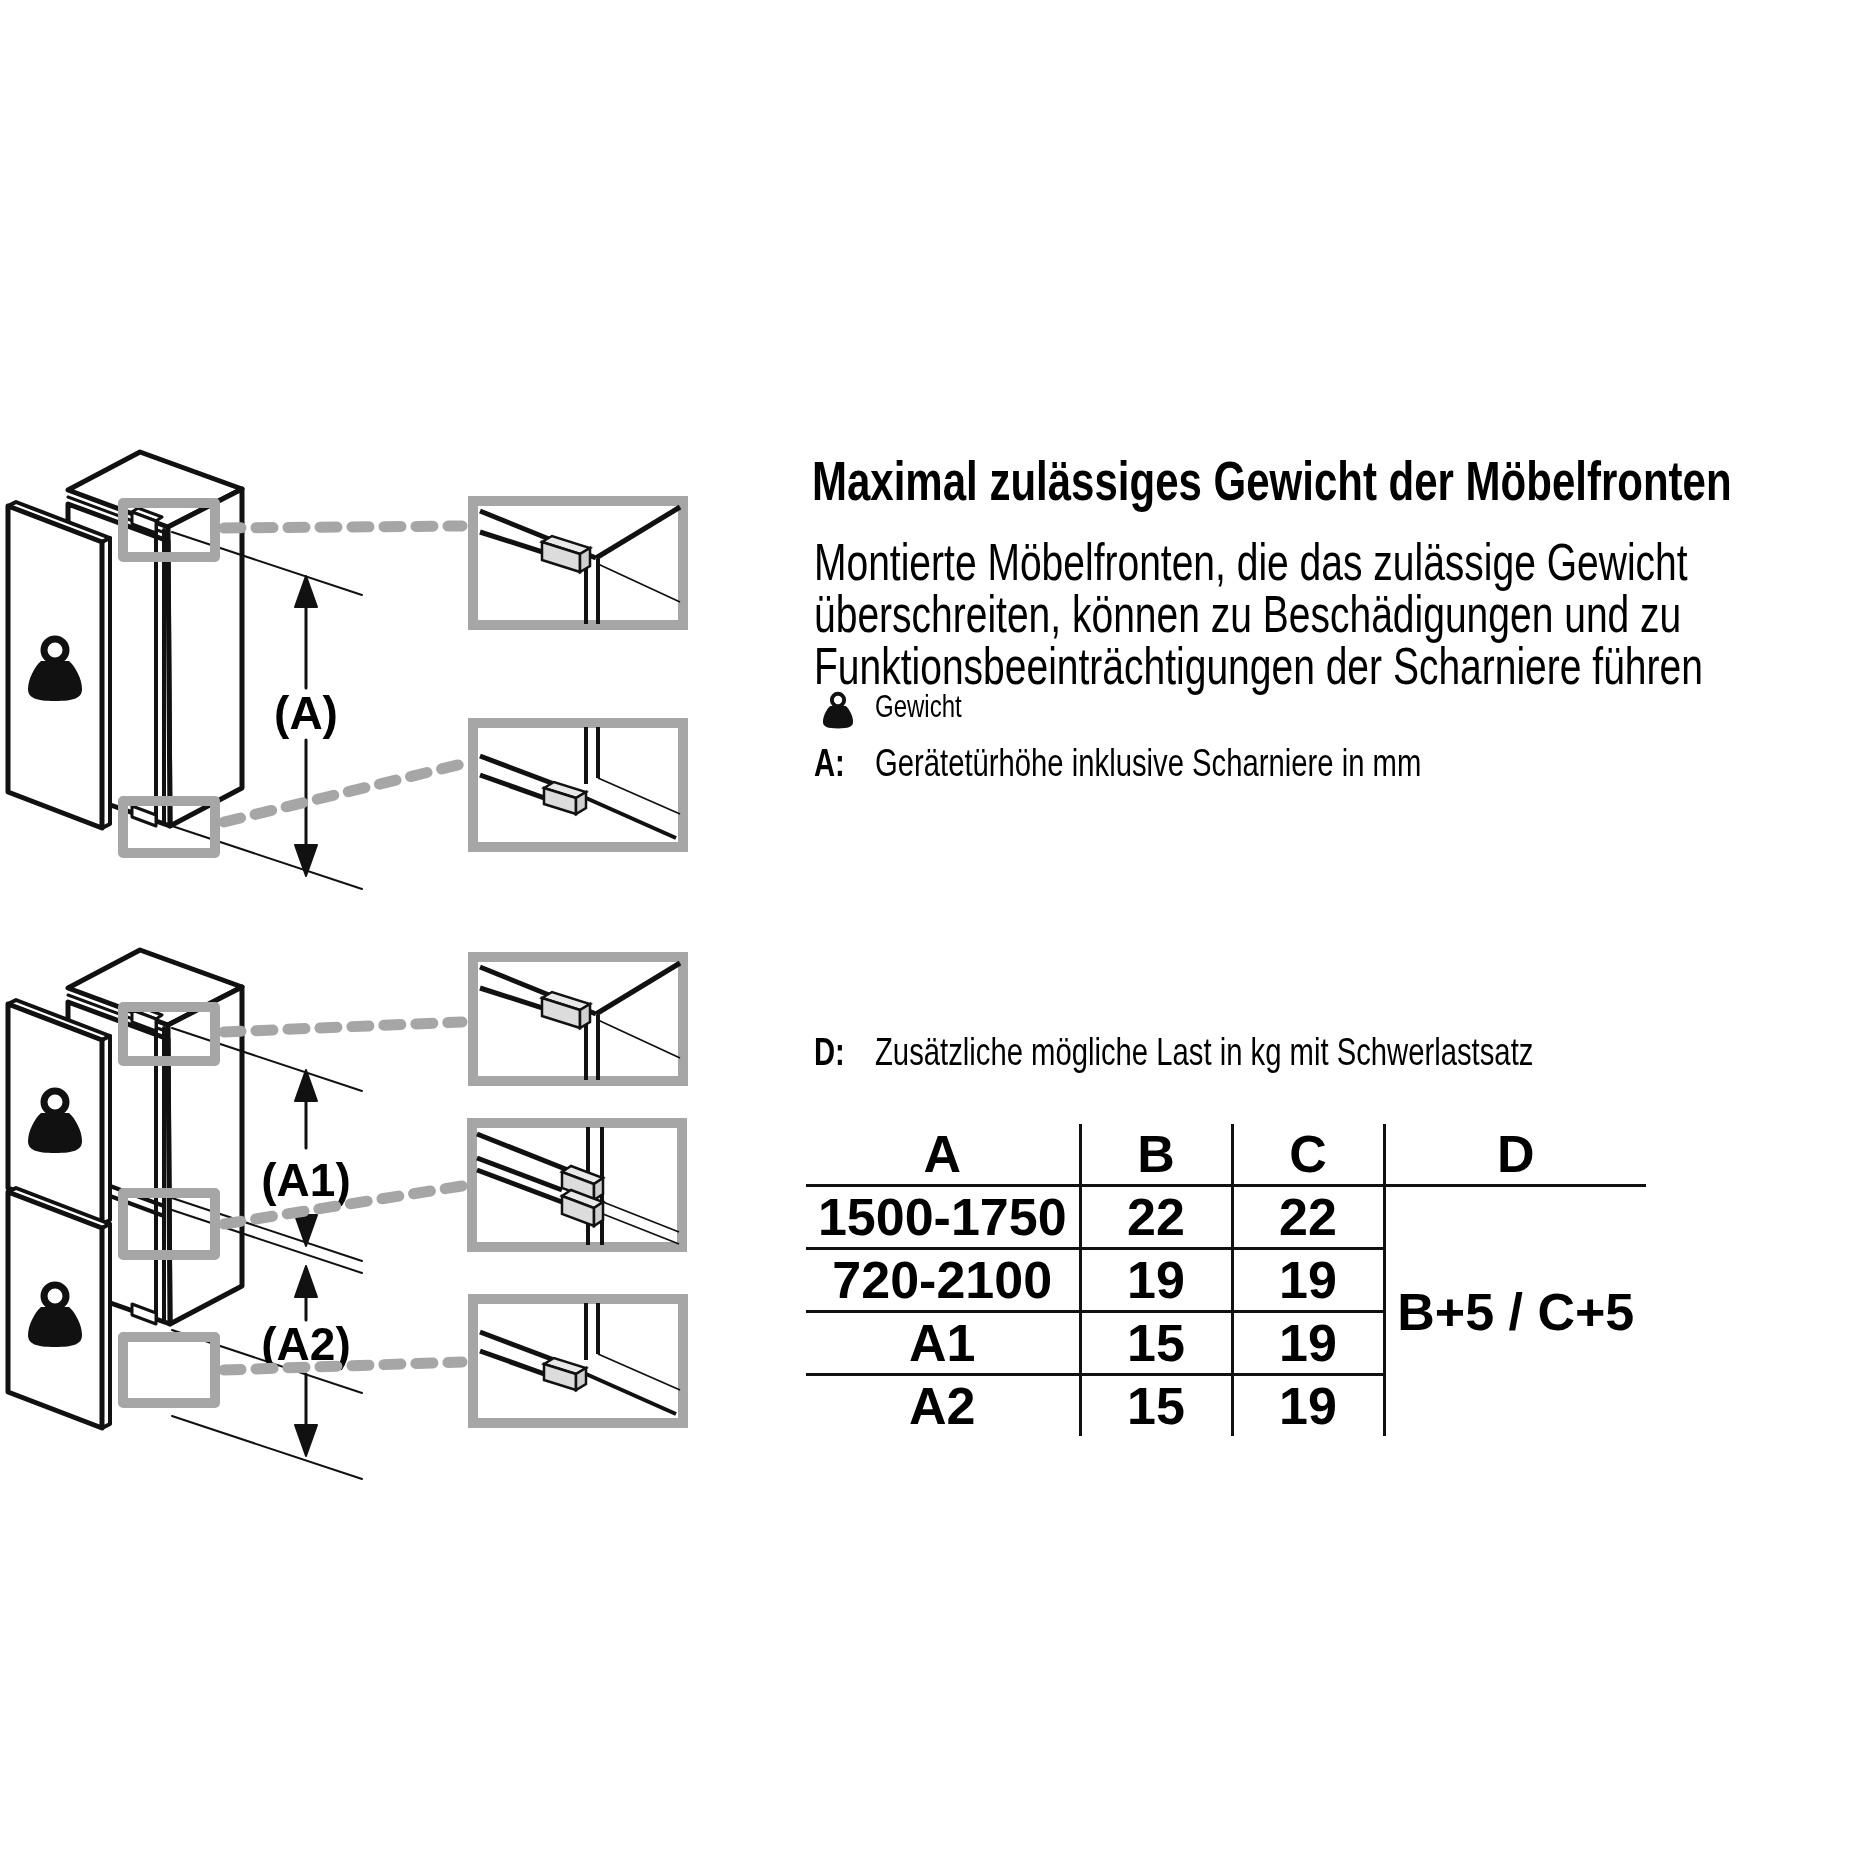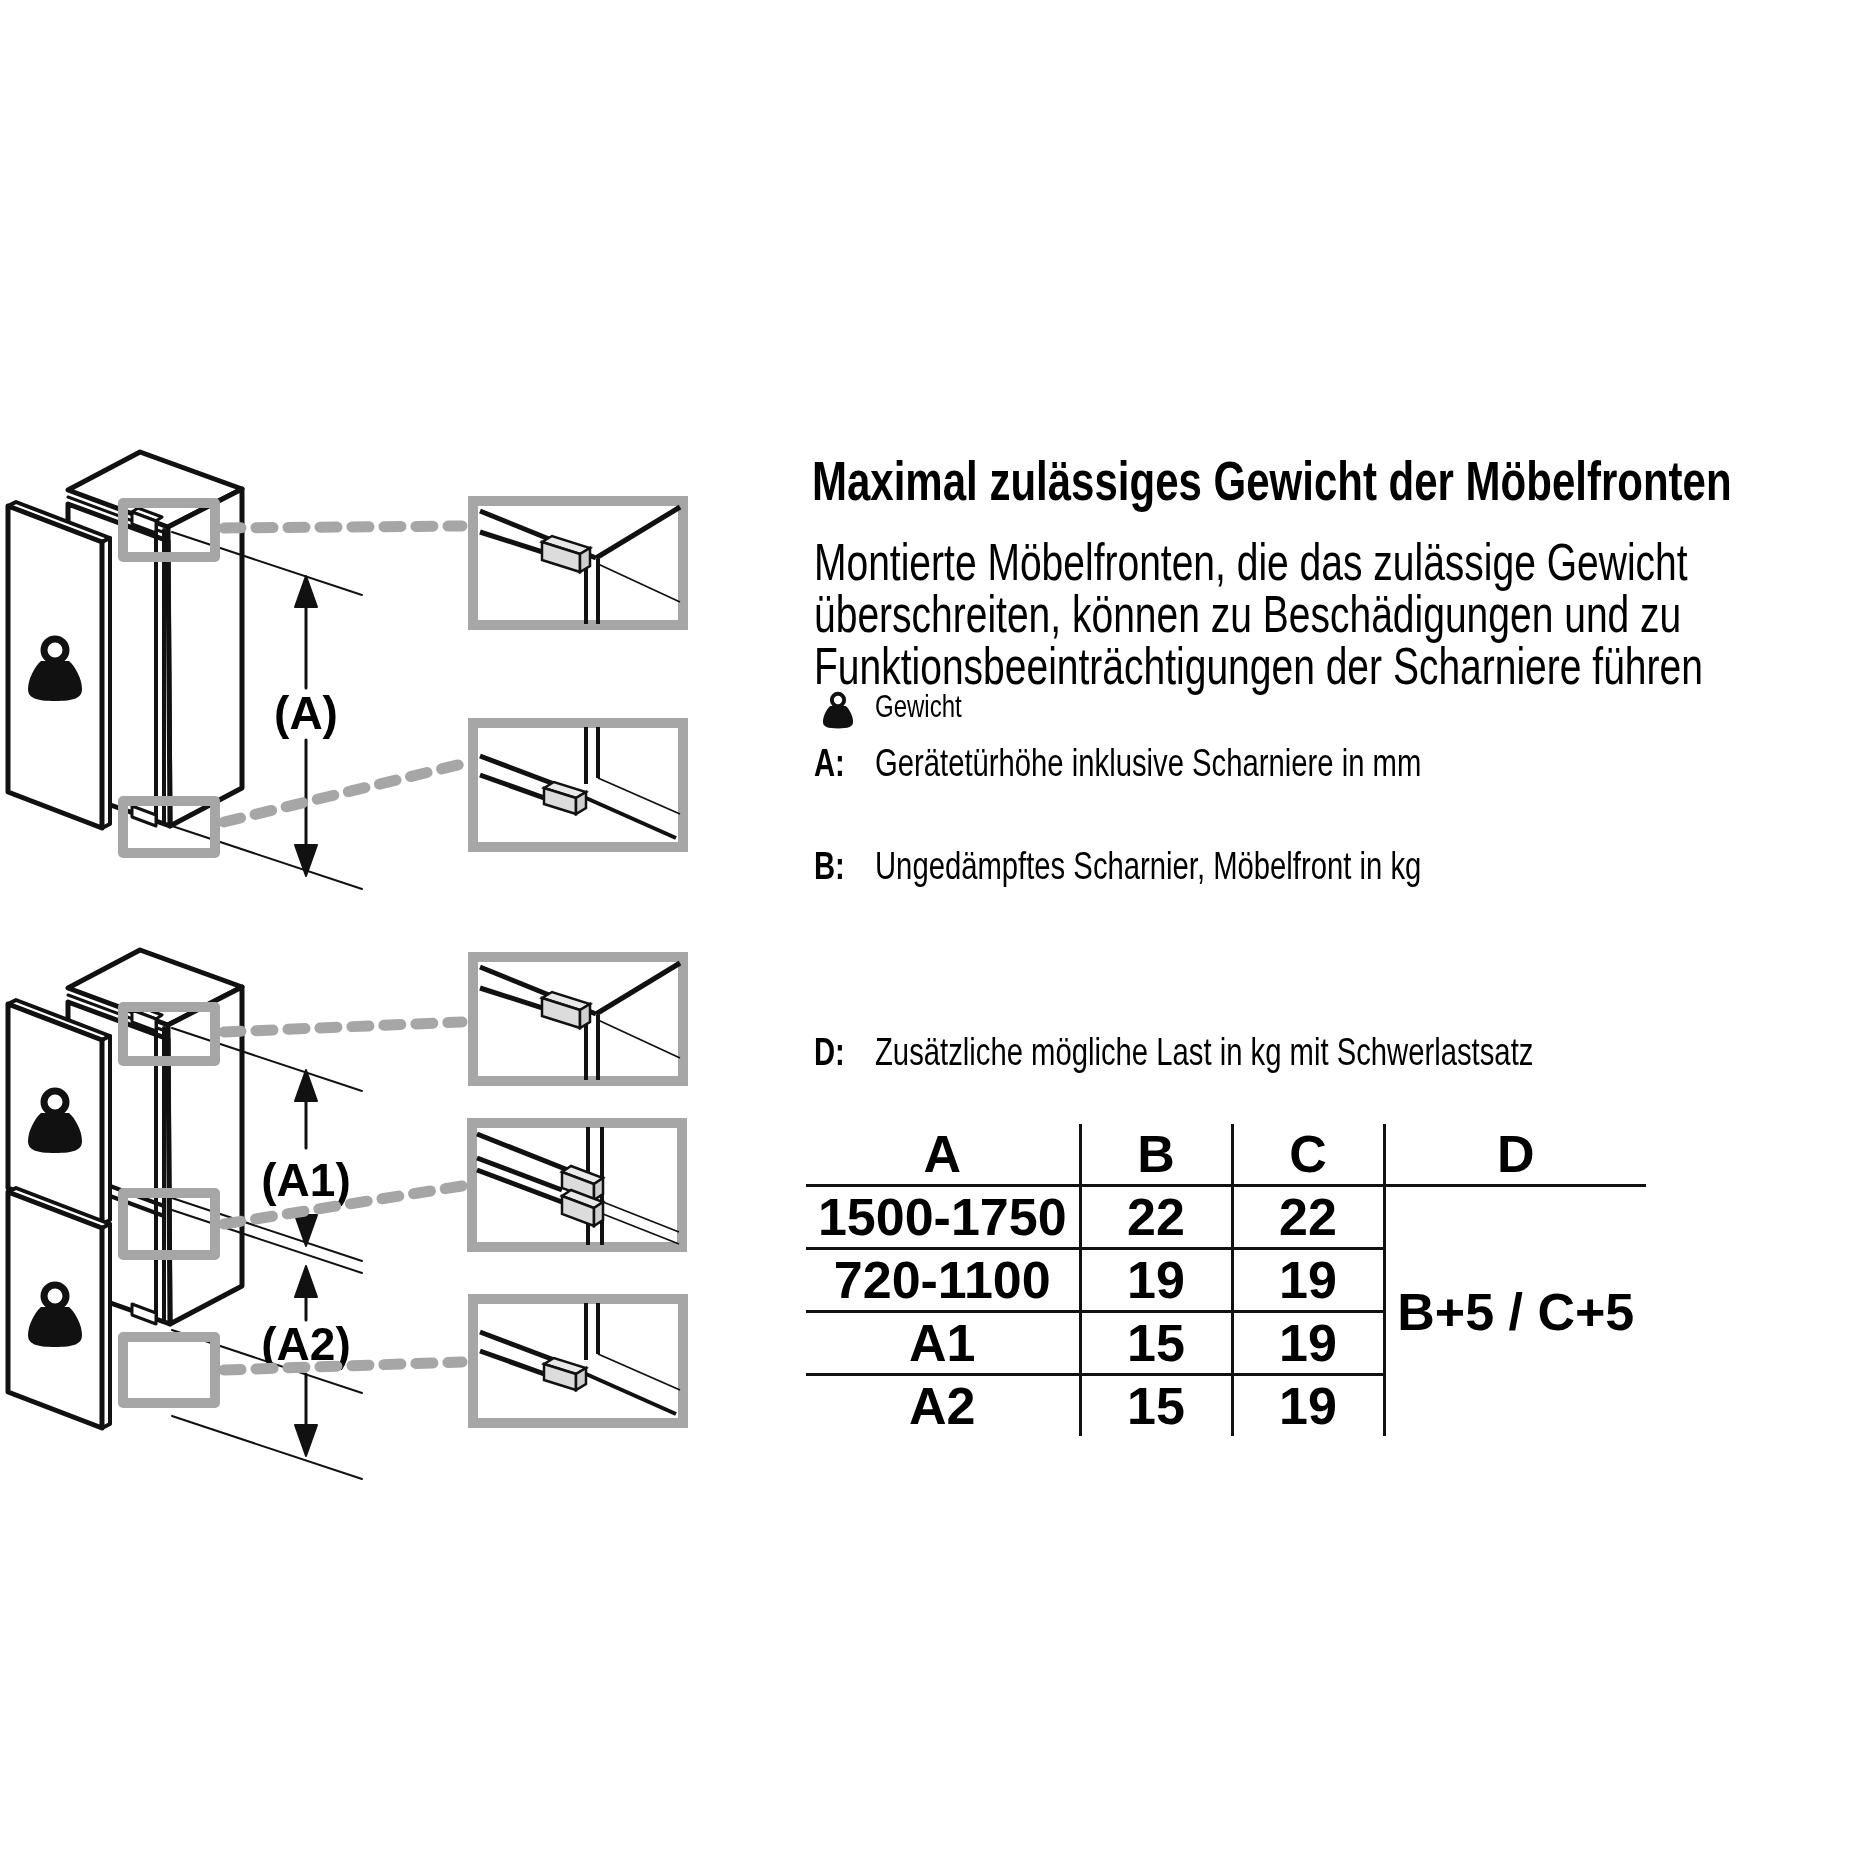--- a/index.html
+++ b/index.html
@@ -191,23 +191,20 @@
   <svg class="gew-icon" width="40" height="54" viewBox="-33 -42 66 80">
     <use href="#wicon" transform="scale(0.92)"></use>
   </svg>
   <div class="gew-label">
     <span class="lt">Gewicht</span>
   </div>
 
   <div class="legend-row" style="top:741px">
     <span class="lk">A:</span><span class="lt">Gerätetürhöhe inklusive Scharniere in mm</span>
   </div>
-  <div class="legend-row" style="top:844px">
-    <span class="lk">B:</span><span class="lt">Ungedämpftes Scharnier, Möbelfront in kg</span>
-  </div>
   <div class="legend-row" style="top:1030px">
     <span class="lk">D:</span><span class="lt">Zusätzliche mögliche Last in kg mit Schwerlastsatz</span>
   </div>
 
   <table class="spec">
     <colgroup>
         <col style="width:274px">
         <col style="width:152px">
         <col style="width:152px">
         <col style="width:262px">
@@ -219,21 +216,21 @@
       <th class="vr"><span>C</span></th>
       <th><span>D</span></th>
     </tr>
     <tr>
       <td class="vr hb"><span>1500-1750</span></td>
       <td class="vr hb"><span>22</span></td>
       <td class="vr hb"><span>22</span></td>
       <td class="dcell" rowspan="4"><span>B+5 / C+5</span></td>
     </tr>
     <tr>
-      <td class="vr hb"><span>720-1100</span></td>
+      <td class="vr hb"><span>720-2100</span></td>
       <td class="vr hb"><span>19</span></td>
       <td class="vr hb"><span>19</span></td>
     </tr>
     <tr>
       <td class="vr hb bold"><span>A1</span></td>
       <td class="vr hb"><span>15</span></td>
       <td class="vr hb"><span>19</span></td>
     </tr>
     <tr>
       <td class="vr bold"><span>A2</span></td>

